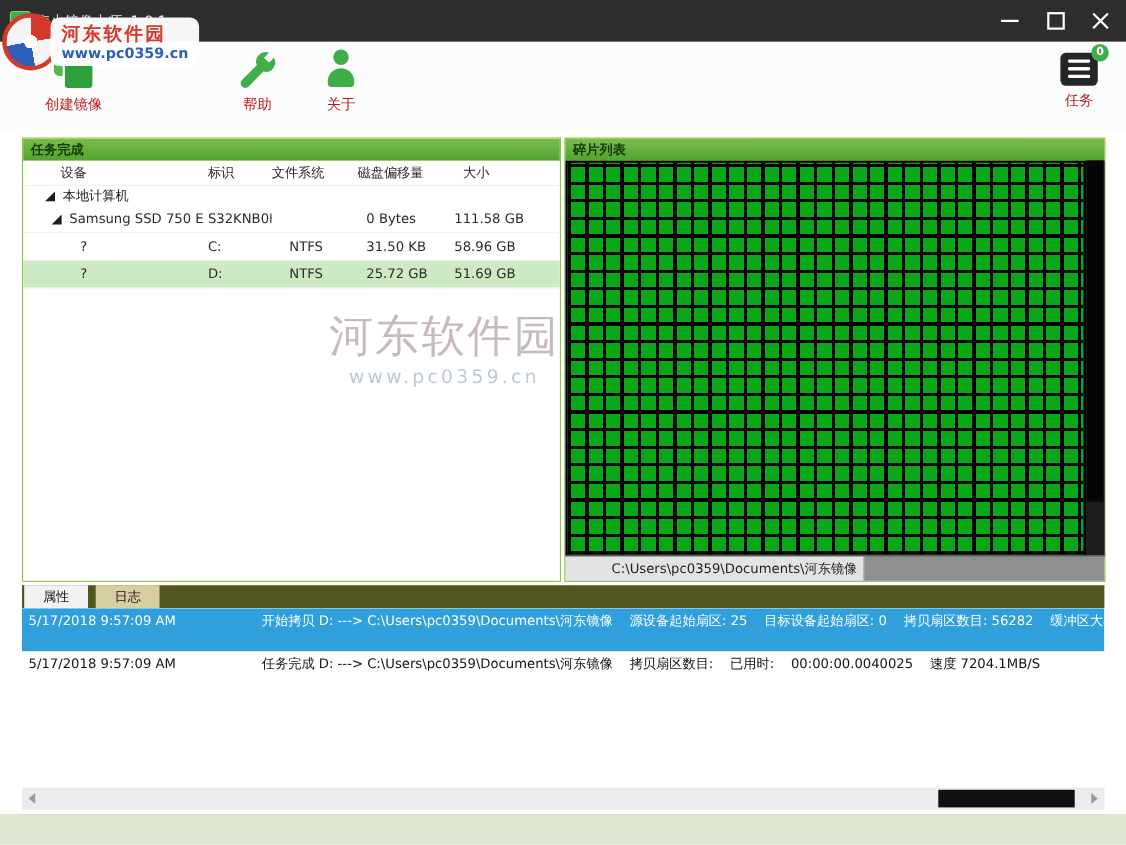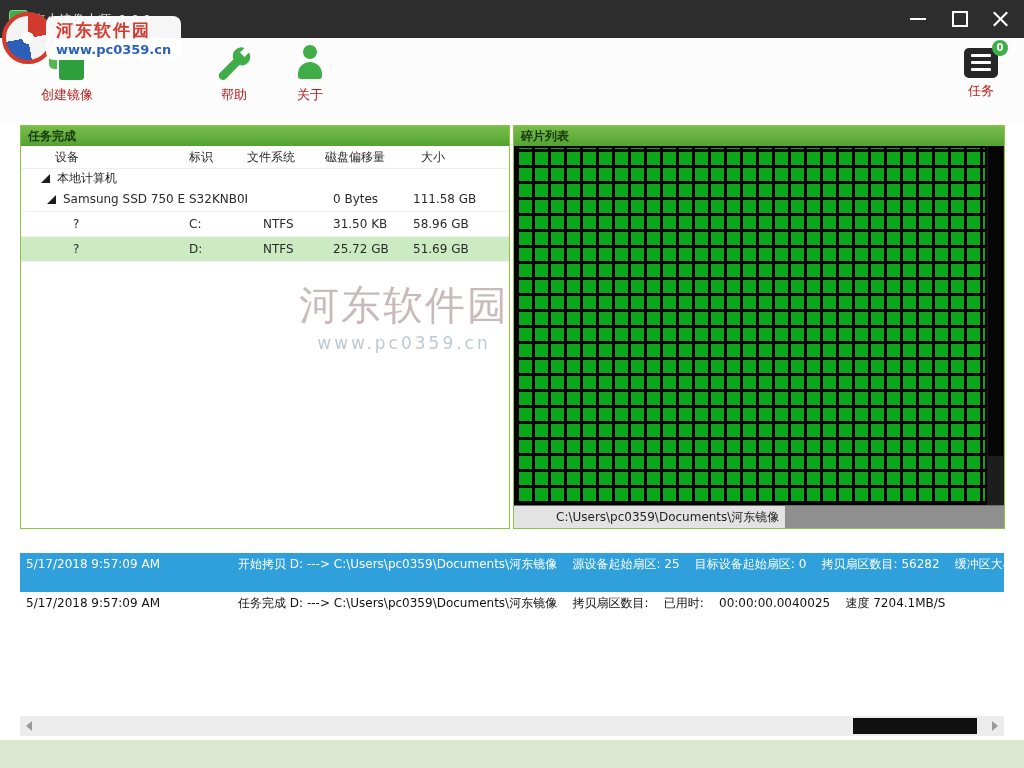--- a/index.html
+++ b/index.html
@@ -201,20 +201,24 @@
       <div class="grid-blocks"></div>
       <div class="vscroll">
         <div class="vthumb"></div>
       </div>
     </div>
     <div class="path-bar">
       <div class="path-btn">C:\Users\pc0359\Documents\河东镜像</div>
     </div>
   </div>
 
+  <div class="tab-strip">
+    <div class="tab tab-props">属性</div>
+    <div class="tab tab-log">日志</div>
+  </div>
 
   <div class="log-area">
     <div class="log-row sel">
       <div class="t">5/17/2018 9:57:09 AM</div>
       <div class="m">开始拷贝 D: ---&gt; C:\Users\pc0359\Documents\河东镜像    源设备起始扇区: 25    目标设备起始扇区: 0    拷贝扇区数目: 56282    缓冲区大小: 20</div>
     </div>
     <div class="log-row plain">
       <div class="t">5/17/2018 9:57:09 AM</div>
       <div class="m">任务完成 D: ---&gt; C:\Users\pc0359\Documents\河东镜像    拷贝扇区数目:    已用时:    00:00:00.0040025    速度 7204.1MB/S</div>
     </div>

